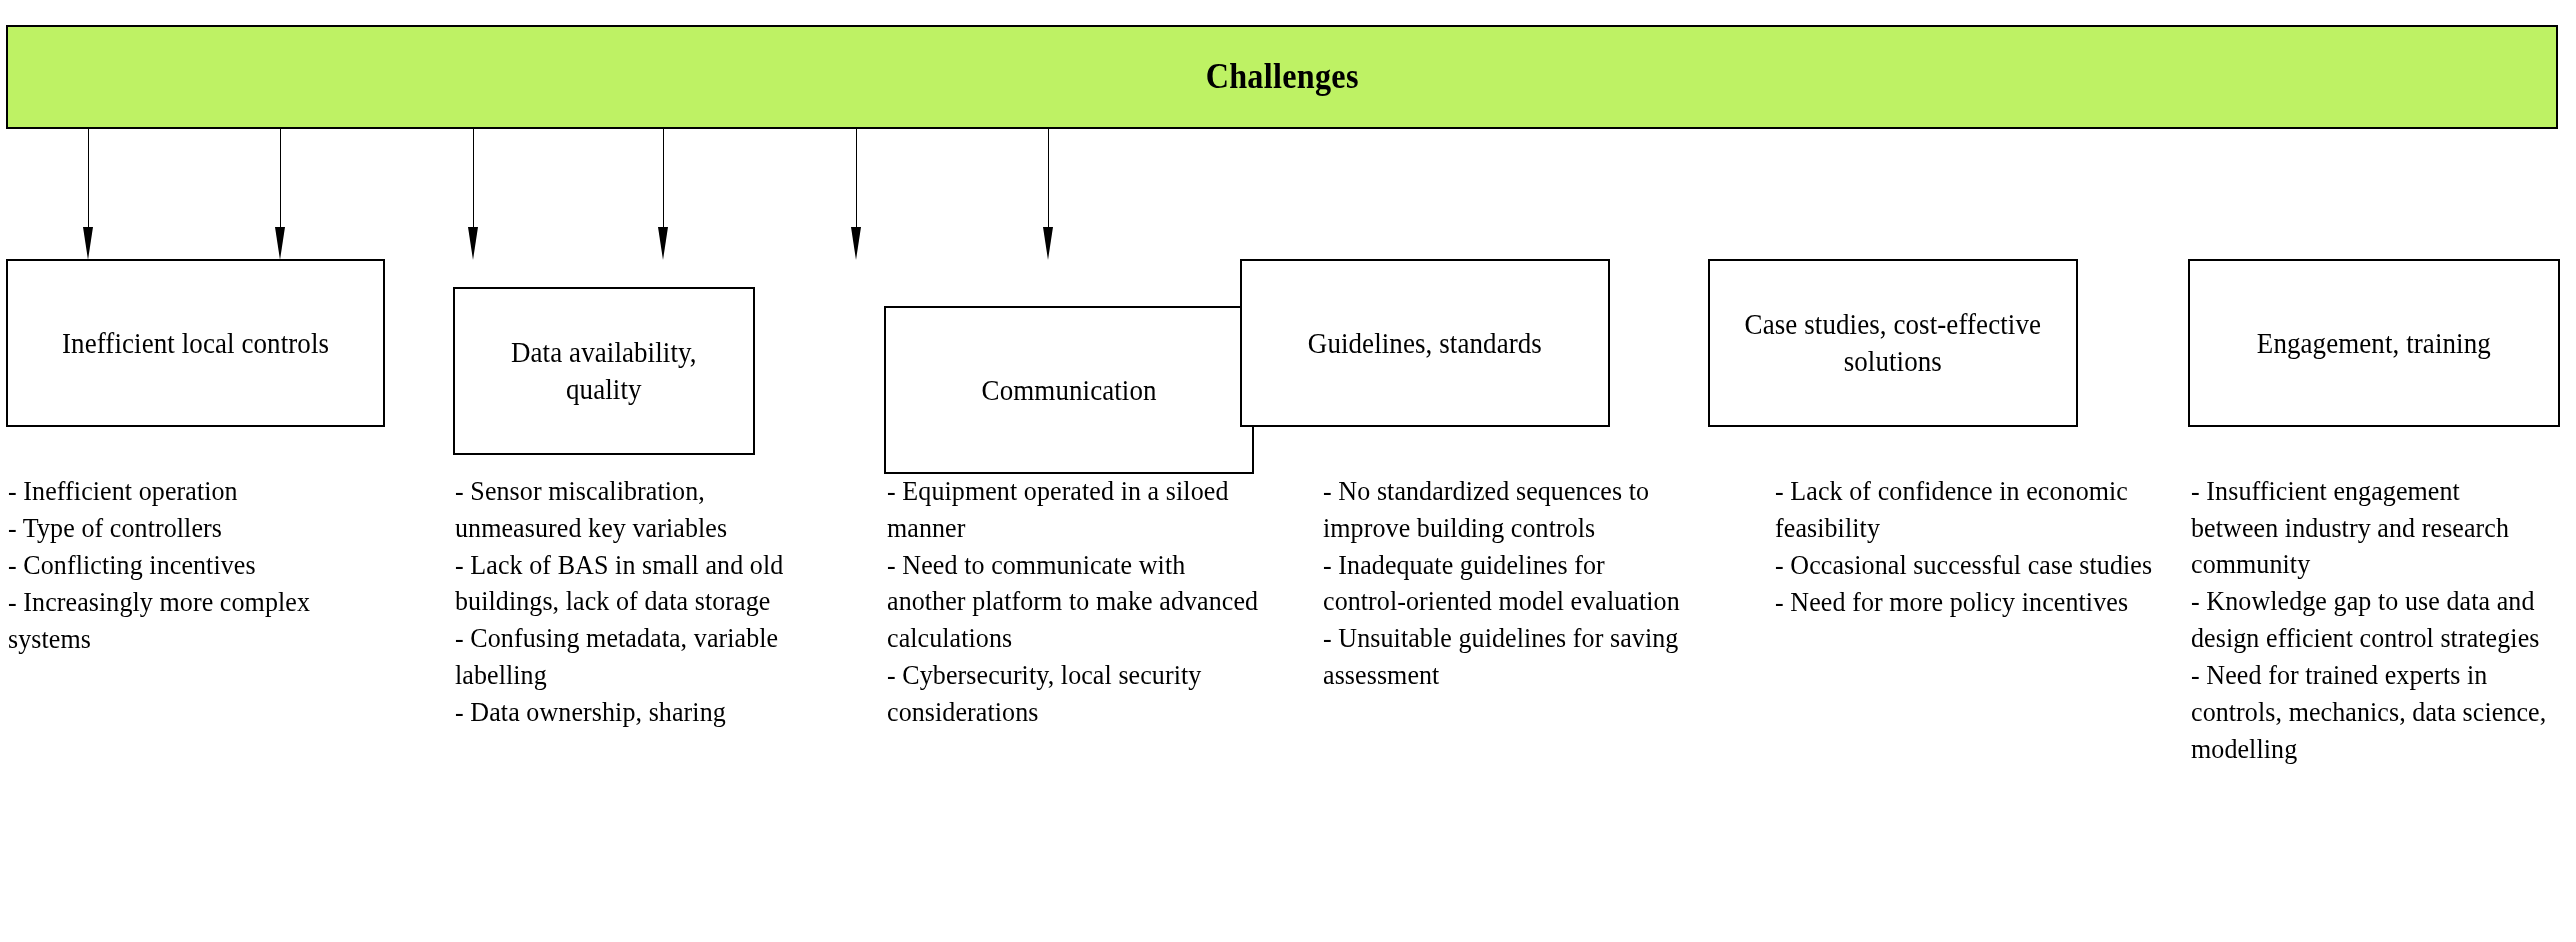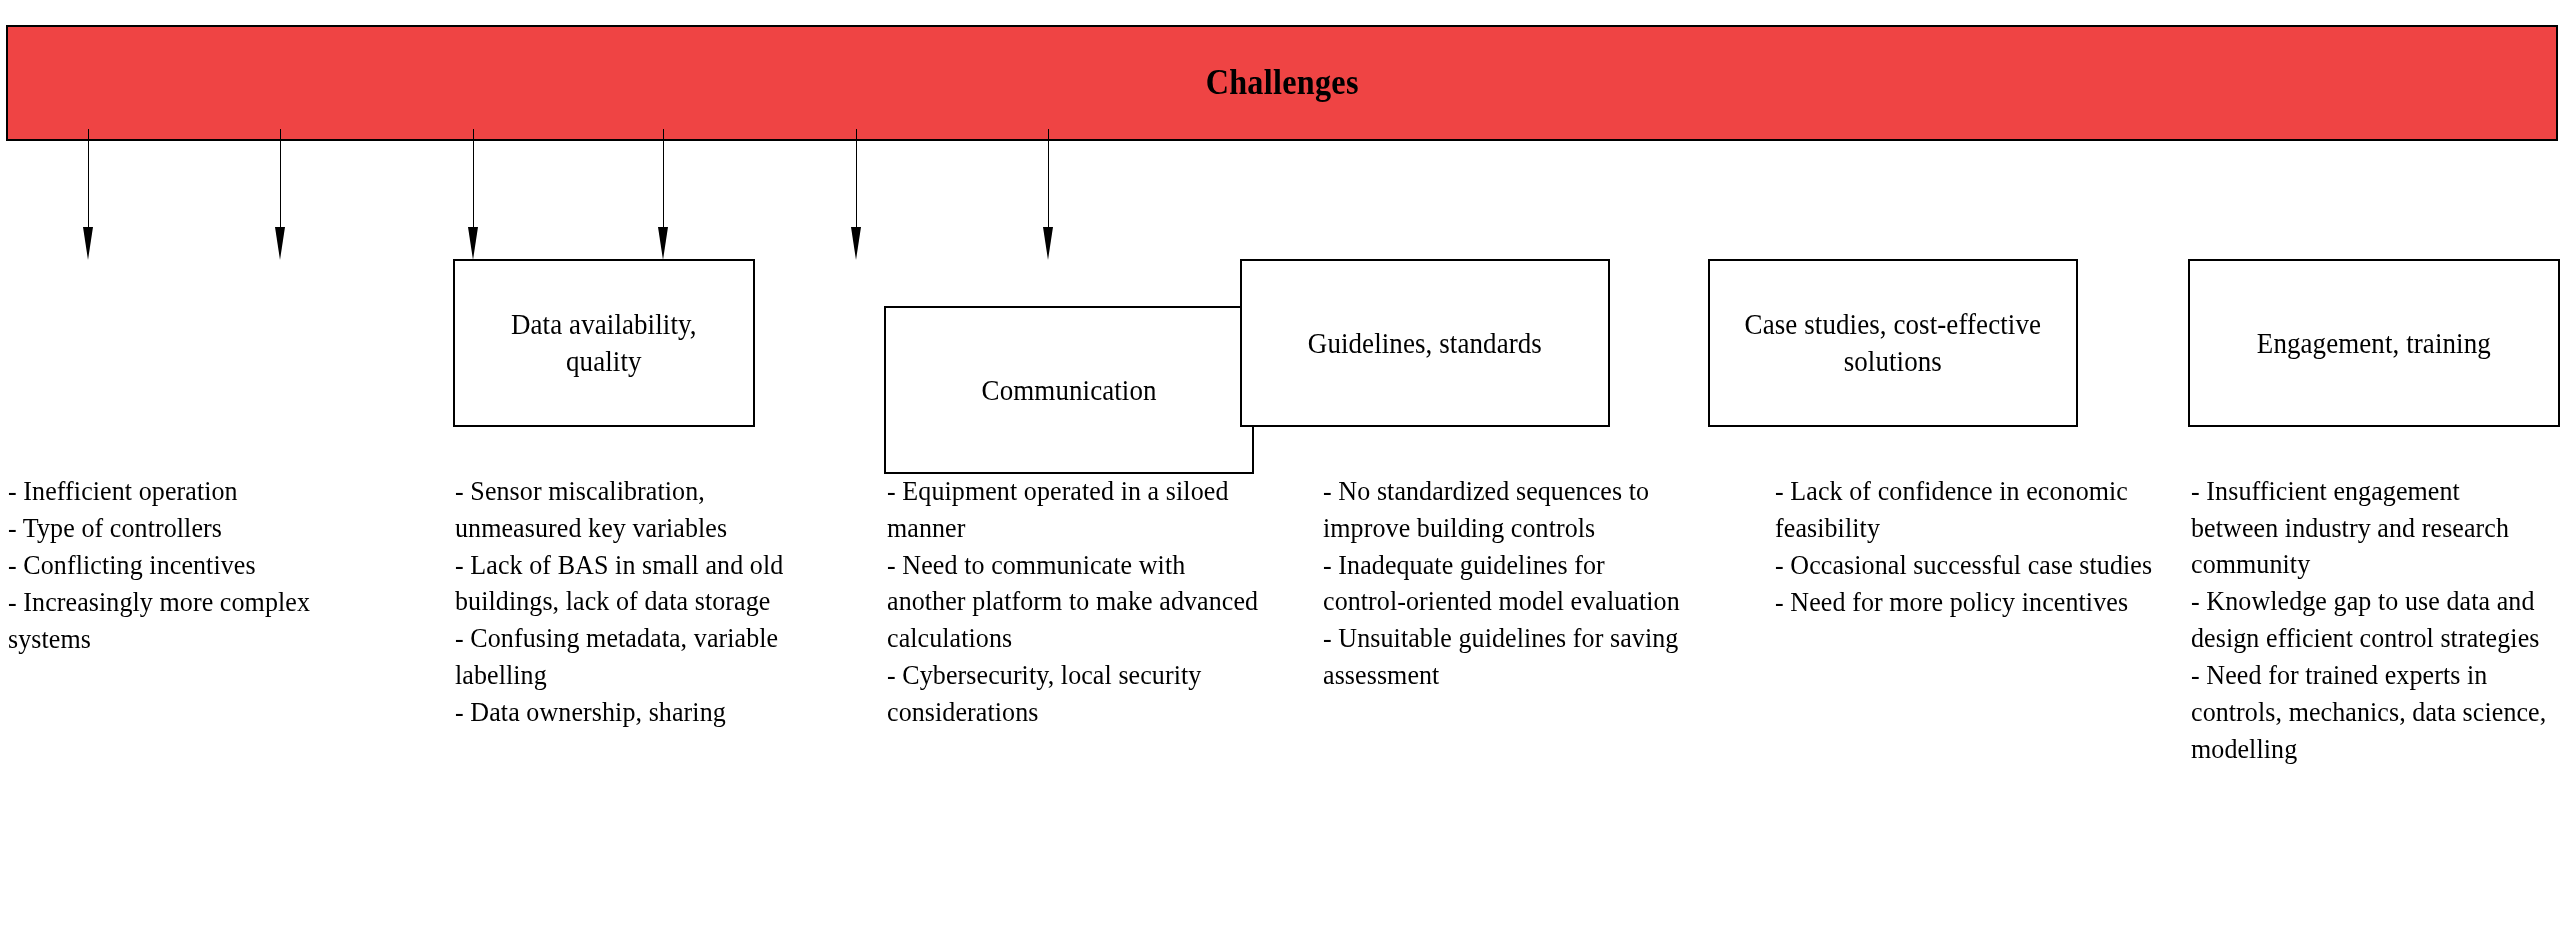--- a/index.html
+++ b/index.html
@@ -19,24 +19,24 @@
     background: #ffffff;
     overflow: hidden;
   }
 
   
   .root-box {
     position: absolute;
     left: 5.8px;
     top: 24.6px;
     width: 2552px;
-    height: 116px;
+    height: 104px;
     border: 2.9px solid #000000;
     box-sizing: border-box;
-    background: #ef4444;
+    background: #bef264;
     display: flex;
     align-items: center;
     justify-content: center;
   }
   .root-title {
     font-size: 35px;
     font-weight: bold;
     letter-spacing: 0.3px;
     transform: scaleX(0.92);
     white-space: nowrap;
@@ -132,21 +132,24 @@
   </div>
   <div class="connector" style="left:856px;">
     <div class="stem"></div>
     <div class="head"></div>
   </div>
   <div class="connector" style="left:1048px;">
     <div class="stem"></div>
     <div class="head"></div>
   </div>
 
-  <div class="cat-box" style="left:453px; width:302px;">
+  <div class="cat-box" style="left:5.8px; width:379px;">
+    <span class="cat-label">Inefficient local controls</span>
+  </div>
+  <div class="cat-box" style="left:453px; width:302px;margin-top:28px;">
     <span class="cat-label">Data availability, quality</span>
   </div>
   <div class="cat-box" style="left:884px; width:370px;margin-top:47px;">
     <span class="cat-label">Communication</span>
   </div>
   <div class="cat-box" style="left:1240px; width:370px;">
     <span class="cat-label">Guidelines, standards</span>
   </div>
   <div class="cat-box" style="left:1708px; width:370px;align-items:center;">
     <span class="cat-label">Case studies, cost-effective solutions</span>

